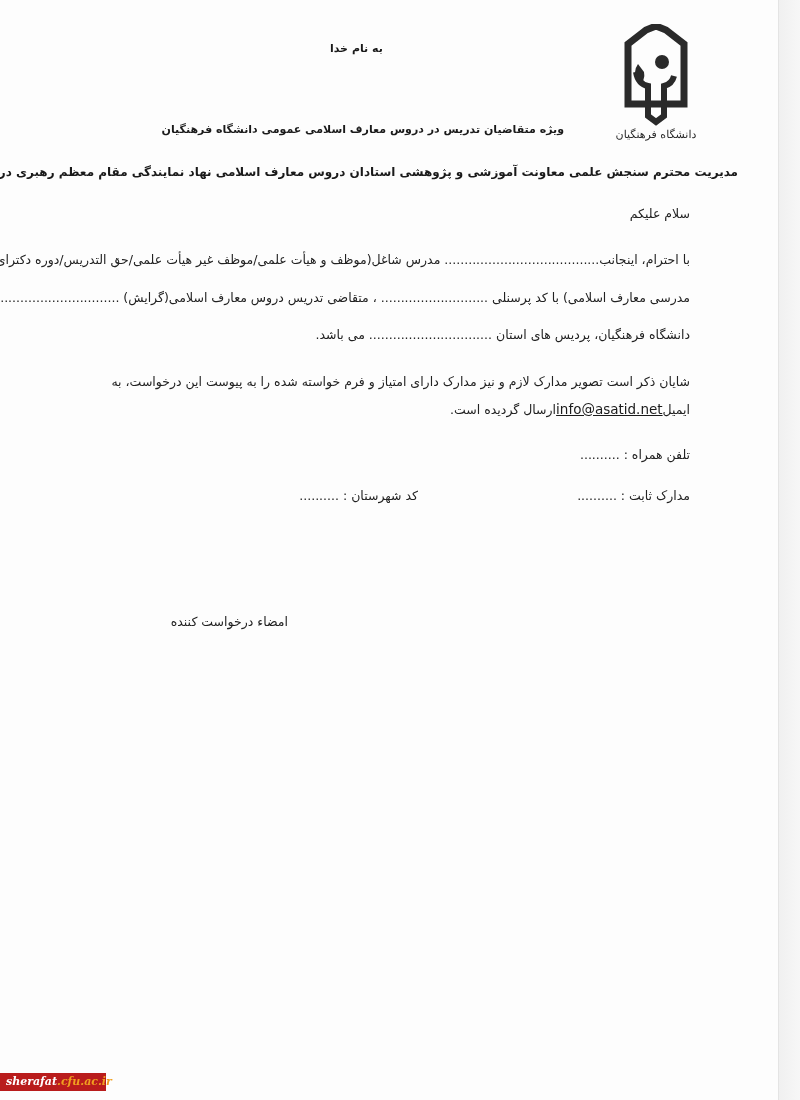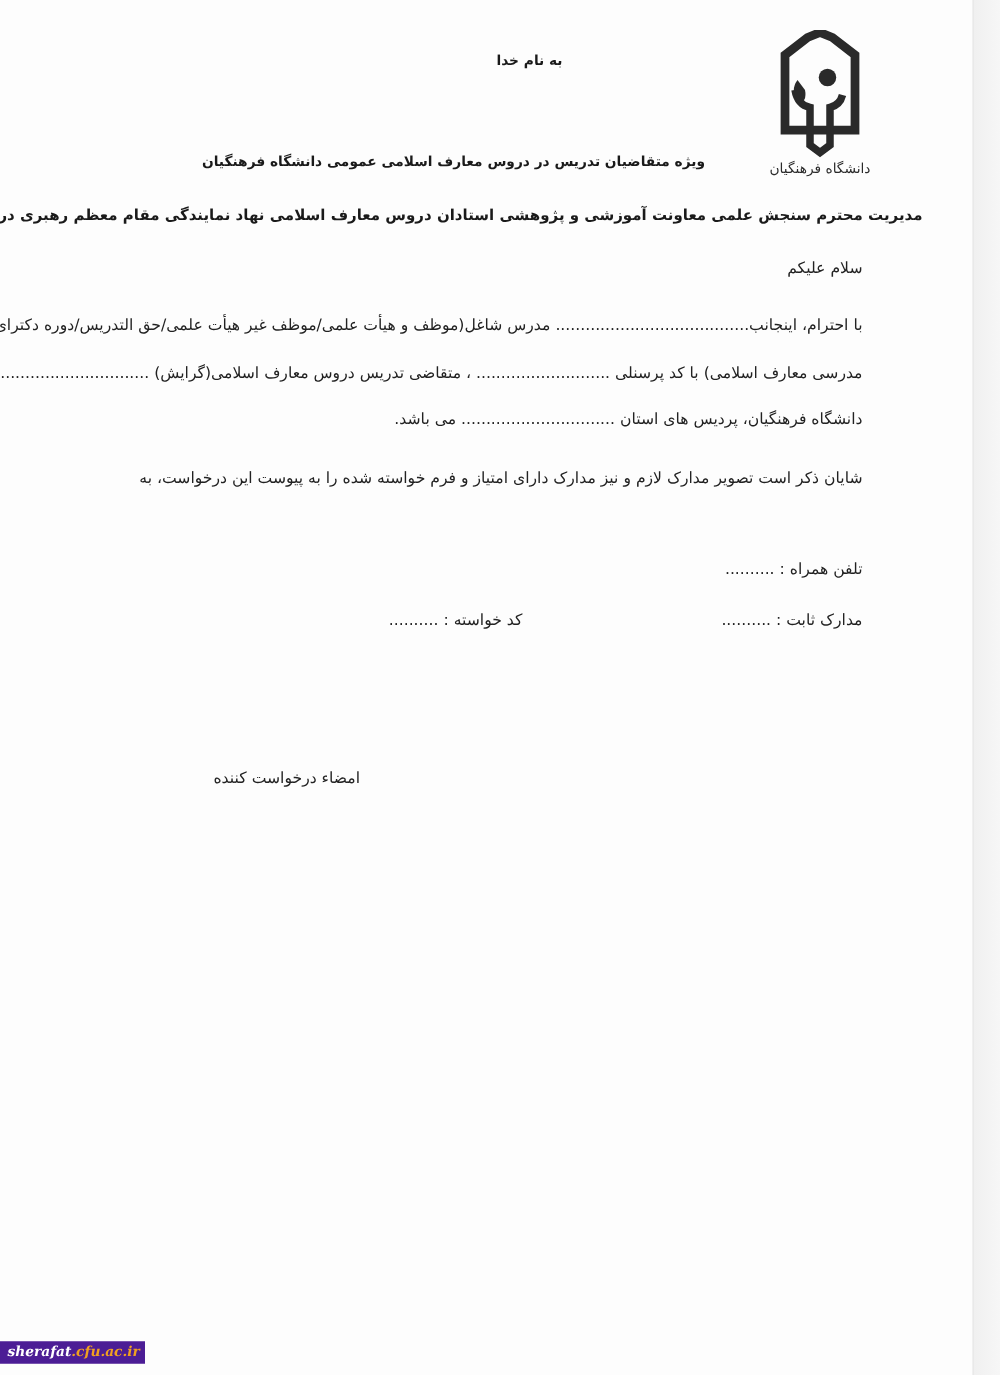--- a/index.html
+++ b/index.html
@@ -13,27 +13,27 @@
     position:absolute; left:0; top:0; width:778px; height:1100px;
     background:#fdfdfd;
   }
   .edge {
     position:absolute; left:778px; top:0; width:22px; height:1100px;
     background:linear-gradient(to right,#f0f0f0,#f7f7f7);
     border-left:1px solid #e4e4e4;
   }
   .rtl { direction:rtl; unicode-bidi:embed; position:absolute; white-space:nowrap; }
   .logo { position:absolute; left:608px; top:24px; width:96px; height:120px; }
-  .h1 { font-size:11px; font-weight:bold; text-align:right; }
+  .h1 { font-size:11px; font-weight:bold; text-align:left; }
   .hb { font-size:12px; font-weight:bold; }
   .body { font-size:12.5px; color:#222; }
   .email { color:#1a1a1a; text-decoration:underline; font-size:13.5px; }
   .watermark {
-    position:absolute; left:0; top:1073px; width:116px; height:18px;
-    background:#4c1d95; color:#fff; font-size:11px; font-weight:bold; font-style:italic;
+    position:absolute; left:0; top:1073px; width:106px; height:18px;
+    background:#b91c1c; color:#fff; font-size:11px; font-weight:bold; font-style:italic;
     line-height:18px; padding-left:6px; box-sizing:border-box;
     font-family:"DejaVu Serif", serif;
   }
   .watermark .domain { color:#f0a020; }
 </style>
 </head>
 <body>
 
 <div class="page">
 
@@ -50,23 +50,26 @@
 
   <div class="rtl hb" style="right:40px; top:165px;">مدیریت محترم سنجش علمی معاونت آموزشی و پژوهشی استادان دروس معارف اسلامی نهاد نمایندگی مقام معظم رهبری در دانشگاه ها</div>
 
   <div class="rtl body" style="right:88px; top:206px;">سلام علیکم</div>
 
   <div class="rtl body" style="right:88px; top:252px;">با احترام، اینجانب....................................... مدرس شاغل(موظف و هیأت علمی/موظف غیر هیأت علمی/حق التدریس/دوره دکترای</div>
   <div class="rtl body" style="right:88px; top:290px;">مدرسی معارف اسلامی) با کد پرسنلی ........................... ، متقاضی تدریس دروس معارف اسلامی(گرایش) ............................... در</div>
   <div class="rtl body" style="right:88px; top:374px;">شایان ذکر است تصویر مدارک لازم و نیز مدارک دارای امتیاز و فرم خواسته شده را به پیوست این درخواست، به</div>
 
   <div class="rtl body" style="right:88px; top:327px;">دانشگاه فرهنگیان، پردیس های استان ............................... می باشد.</div>
+  <div class="rtl body" style="right:88px; top:401px;">
+    <span>ایمیل</span><span class="email" dir="ltr">info@asatid.net</span><span>ارسال گردیده است.</span>
+  </div>
 
   <div class="rtl body" style="right:88px; top:447px;text-align:right;">تلفن همراه : ..........</div>
   <div class="rtl body" style="right:88px; top:488px;">مدارک ثابت : ..........</div>
-  <div class="rtl body" style="right:360px; top:488px;">کد خواسته : ..........</div>
+  <div class="rtl body" style="right:360px; top:488px;">کد شهرستان : ..........</div>
 
   <div class="rtl body" style="right:490px; top:614px;">امضاء درخواست کننده</div>
 </div>
 
 <div class="edge"></div>
 
 <div class="watermark"><span>sherafat</span><span class="domain">.cfu.ac.ir</span></div>
 
 </body></html>

